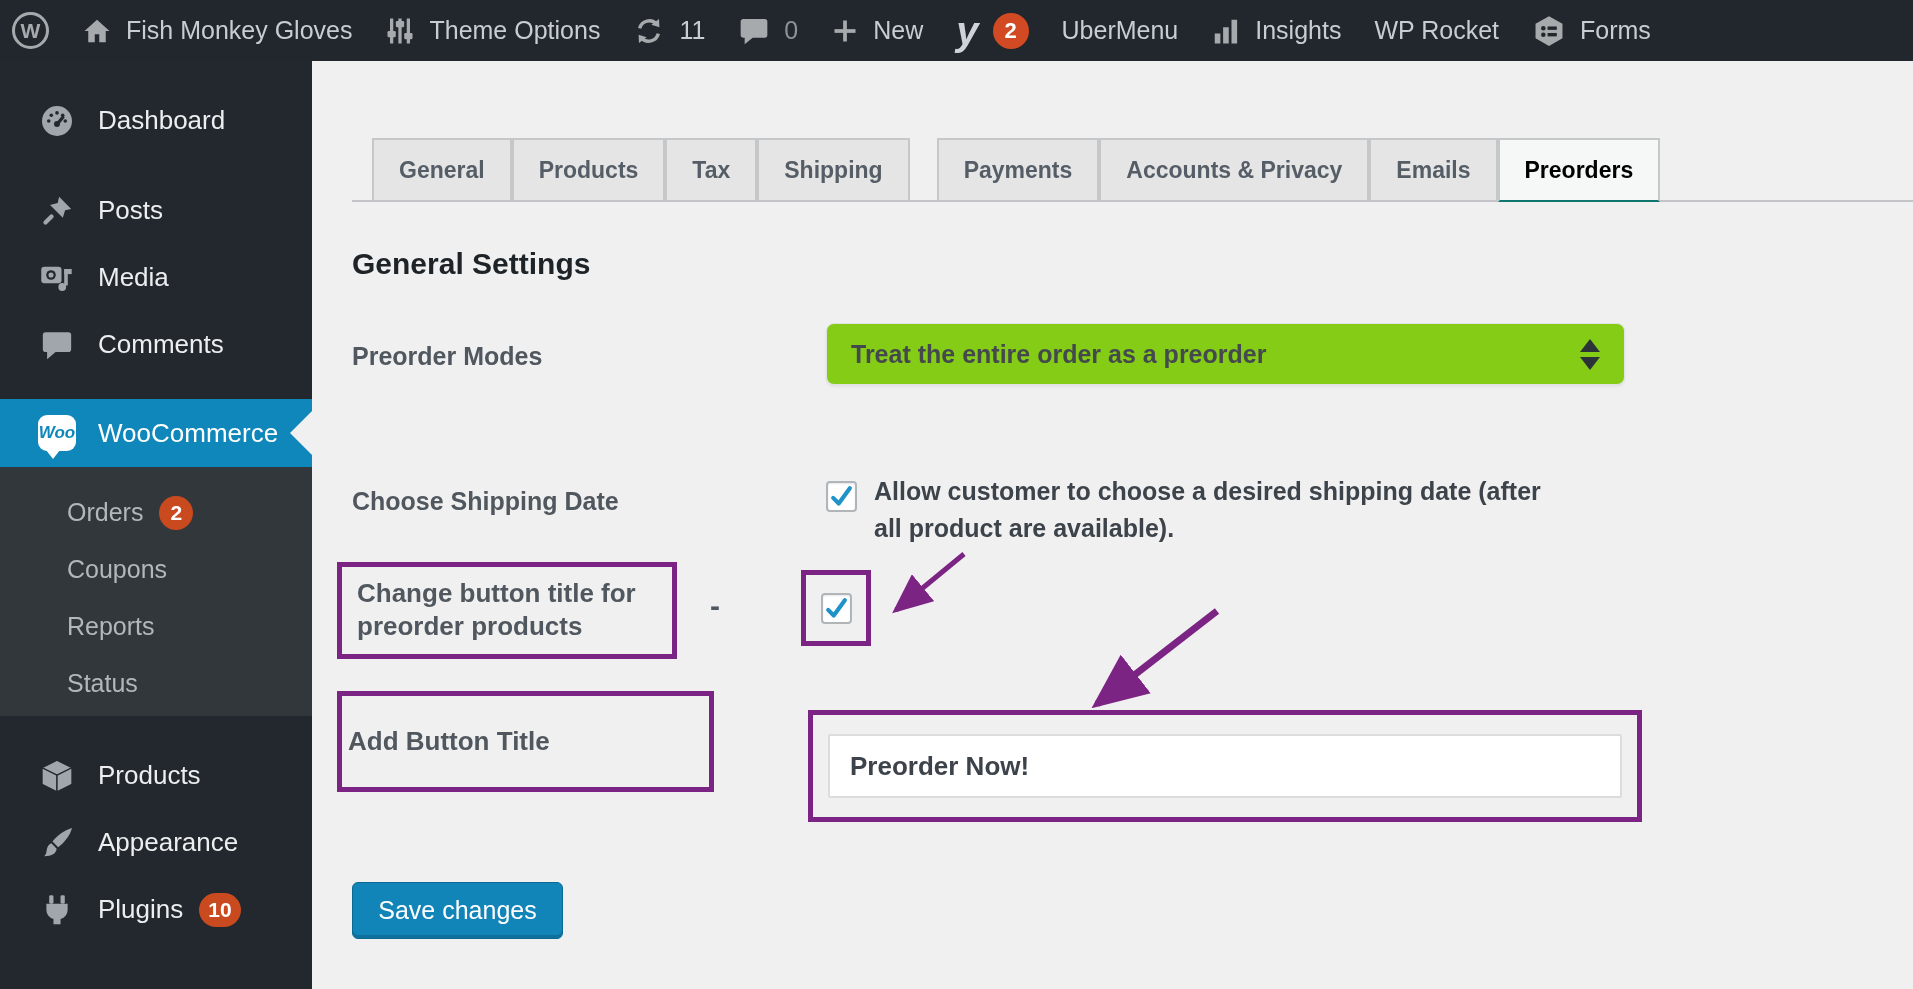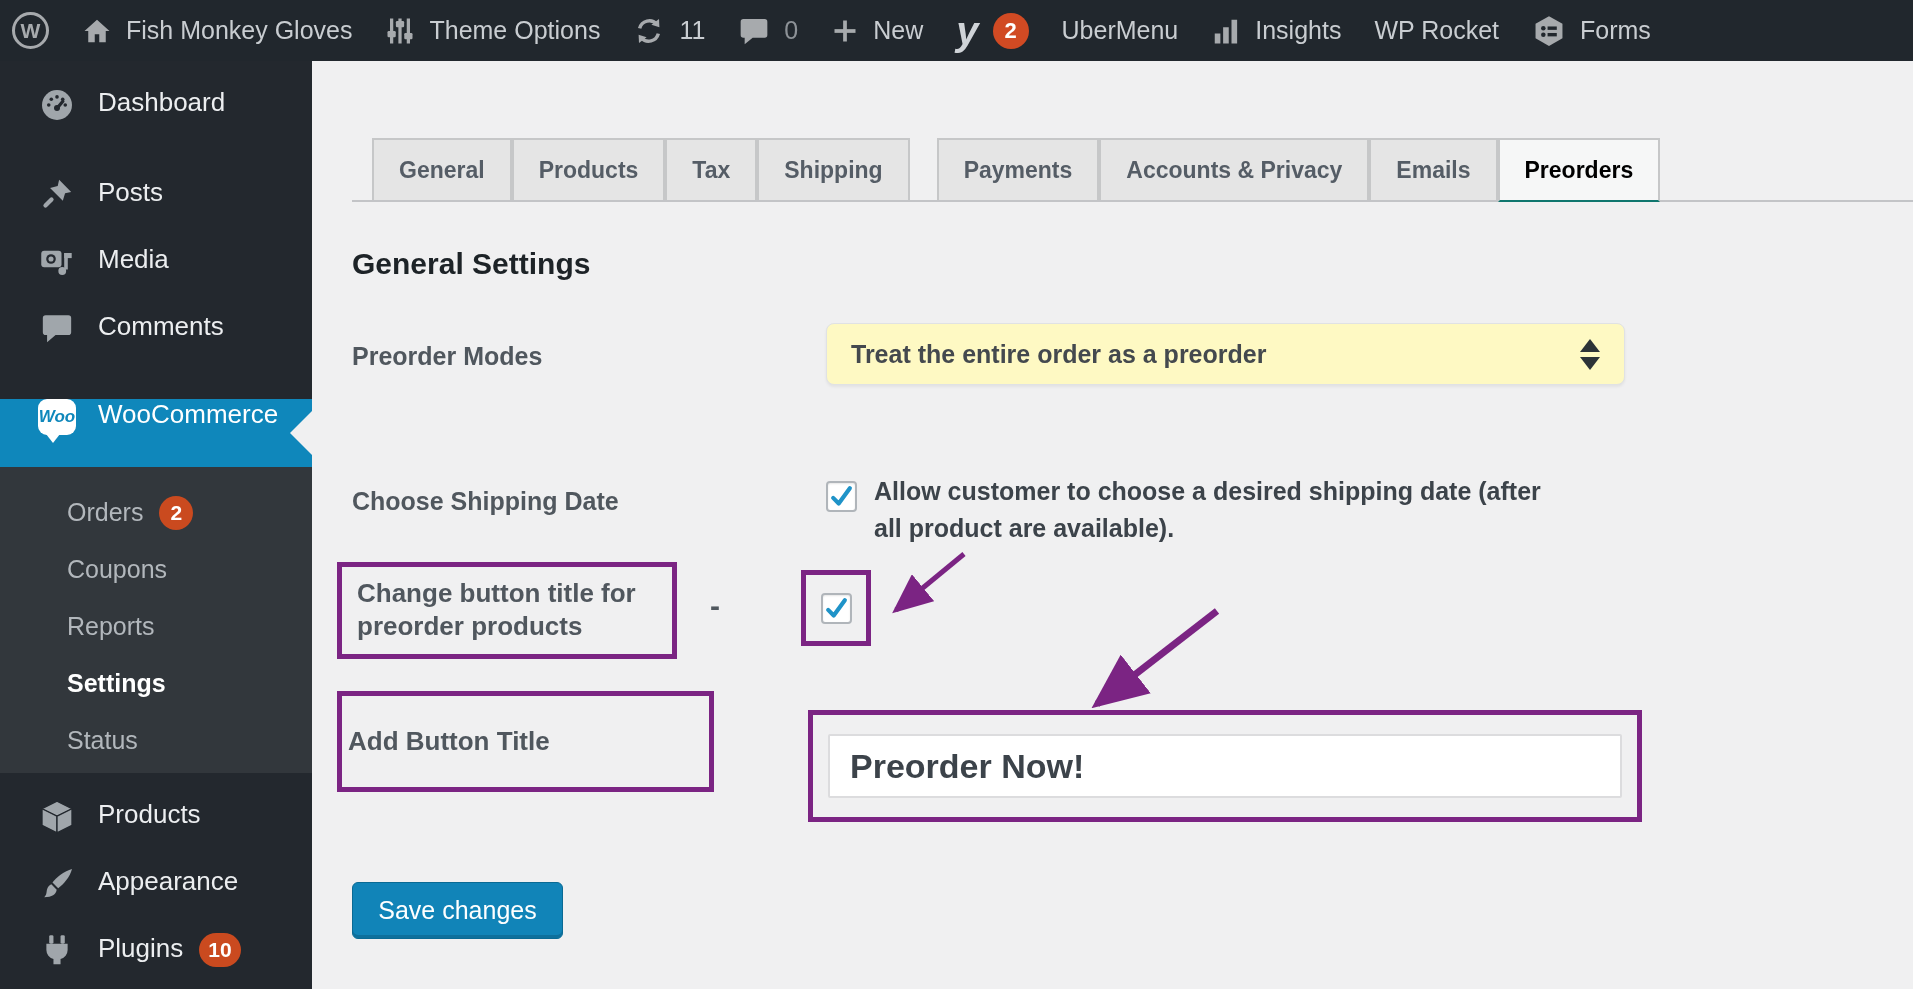--- a/index.html
+++ b/index.html
@@ -35,21 +35,21 @@
   .yoast-y { font-size:40px; font-weight:bold; font-style:italic; color:#cfd3d7; line-height:36px; }
 
   
   .sidebar {
     position:absolute; left:0; top:61px; width:312px; height:928px;
     background:#23282e; color:#eceef0; font-size:26px;
   }
   .menu-sep { height:23px; }
   .menu-sep--small { height:21px; }
   .menu-item {
-    height:67px; display:flex; align-items:flex-start; padding-left:38px; cursor:pointer;
+    height:67px; display:flex; align-items:center; padding-left:38px; cursor:pointer;
   }
   .menu-item:first-child { margin-top:26px; }
   .mi-icon { width:38px; display:flex; justify-content:center; margin-right:22px; }
   .mi-icon svg { display:block; }
   .menu-item--active {
     height:68px; background:#0f87bb; color:#fff; position:relative;
   }
   .woo-bubble {
     width:48px; height:36px; background:#fff; border-radius:9px; position:relative;
     display:flex; align-items:center; justify-content:center;
@@ -106,21 +106,21 @@
     font-size:30px; font-weight:bold; color:#1d2327;
   }
 
   .field-label {
     position:absolute; left:40px;
     font-size:25px; font-weight:bold; color:#50575e;text-align:right;
   }
 
   .select-box {
     position:absolute; left:514px; top:262px; width:799px; height:62px;
-    background:#fef9c3; border:1px solid #e0e2e4; border-radius:8px;
+    background:#84cc16; border:1px solid #e0e2e4; border-radius:8px;
     box-shadow:0 2px 3px rgba(0,0,0,0.06);
     display:flex; align-items:center; padding:0 24px; cursor:pointer;
   }
   .select-box .select-value { font-size:25px; font-weight:bold; color:#44494e; flex:1; }
   .select-chevrons { display:flex; flex-direction:column; gap:5px; }
 
   .checkbox {
     width:31px; height:31px; background:#fff; border:2px solid #b0b5ba; border-radius:4px;
     box-shadow:inset 0 1px 2px rgba(0,0,0,0.1);
     display:flex; align-items:center; justify-content:center; cursor:pointer;
@@ -138,21 +138,21 @@
   .box-change-title { left:25px; top:501px; width:340px; height:97px; padding:10px 16px 0 15px; }
   .box-change-title .ann-label { font-size:26px; font-weight:bold; color:#50575e; line-height:33px; }
   .dash-sep { position:absolute; left:398px; top:528px; font-size:30px; font-weight:bold; color:#50575e; }
   .box-cb2 { left:489px; top:509px; width:70px; height:76px; display:flex; align-items:center; justify-content:center; }
   .box-add-title { left:25px; top:630px; width:377px; height:101px; display:flex; align-items:center; padding-left:6px; }
   .box-add-title .ann-label { font-size:26px; font-weight:bold; color:#50575e; }
   .box-input { left:496px; top:649px; width:834px; height:112px; display:flex; align-items:center; justify-content:center; }
   .title-input {
     width:794px; height:64px; background:#fff; border:2px solid #dcdcde; border-radius:2px;
     font-family:"Liberation Sans", sans-serif;
-    font-size:34px; font-weight:bold; color:#3c434a; padding:0 0 0 20px; outline:none;
+    font-size:26px; font-weight:bold; color:#3c434a; padding:0 0 0 20px; outline:none;
   }
 
   .ann-arrow { position:absolute; pointer-events:none; }
 
   .save-btn {
     position:absolute; left:40px; top:821px; width:211px; height:57px;
     background:#1184b8; border:1px solid #0a6a94; border-radius:6px;
     box-shadow:inset 0 -3px 0 rgba(0,0,0,0.15);
     color:#fff; font-size:25px; font-family:"Liberation Sans", sans-serif; cursor:pointer;
   }
@@ -316,23 +316,20 @@
     <div class="submenu-item">
       <span>Orders</span>
       <span class="count-badge">2</span>
     </div>
     <div class="submenu-item">
       <span>Coupons</span>
     </div>
     <div class="submenu-item">
       <span>Reports</span>
     </div>
-    <div class="submenu-item submenu-item--current">
-      <span>Settings</span>
-    </div>
     <div class="submenu-item">
       <span>Status</span>
     </div>
   </div>
 
   <div class="bottom-group">
     <div class="menu-item">
       <span class="mi-icon">
         <svg width="36" height="36" viewBox="0 0 24 24" fill="#a0a6ab" stroke="#23282e" stroke-width="0.9">
           <polygon points="12,1.5 22,6.5 12,11.5 2,6.5"></polygon>

